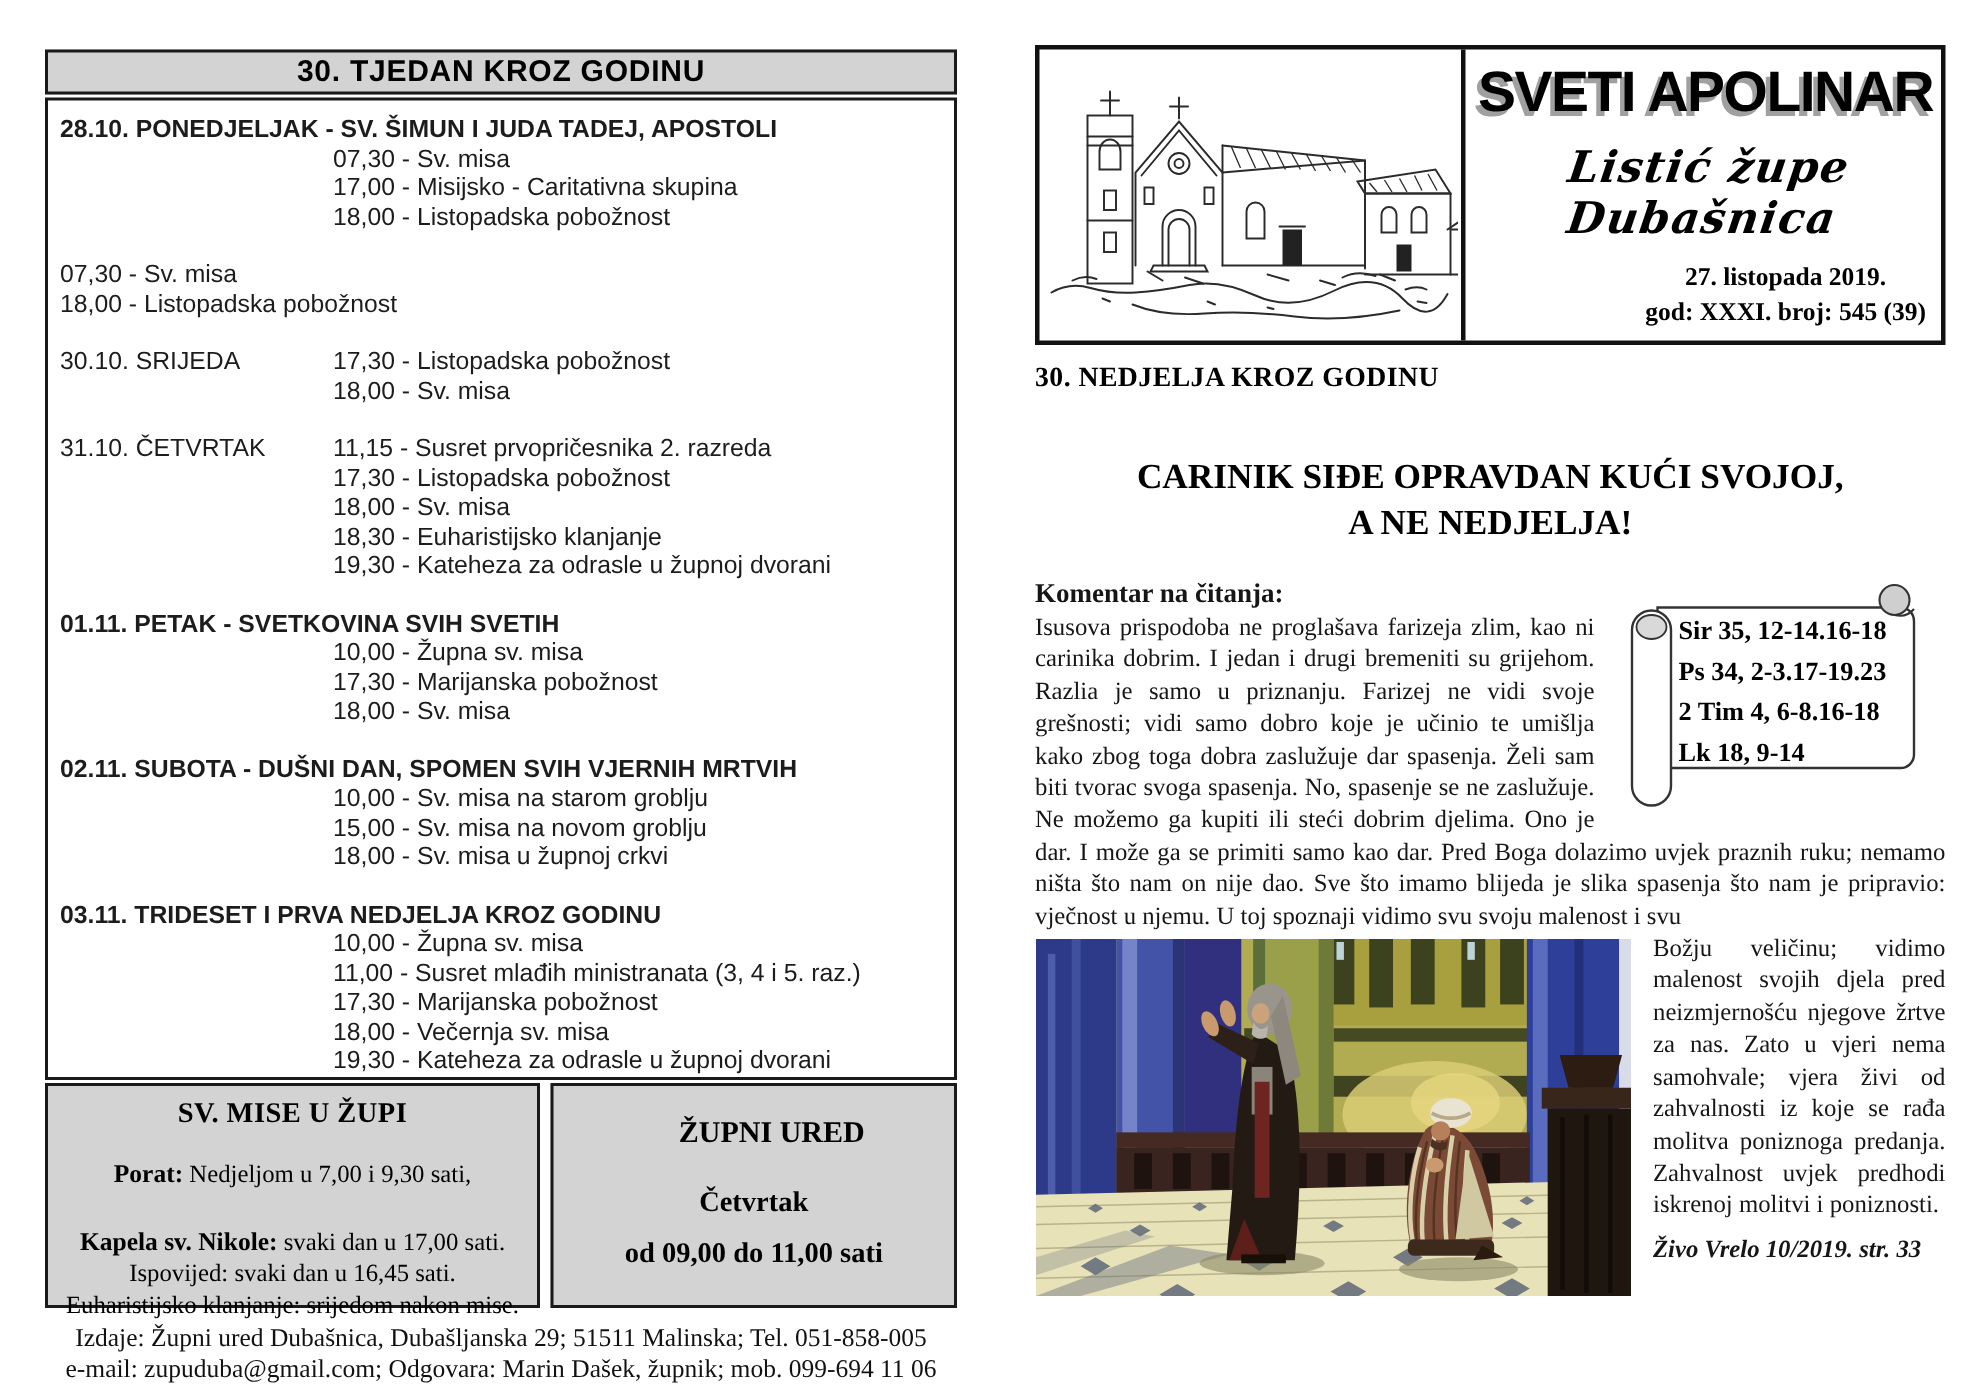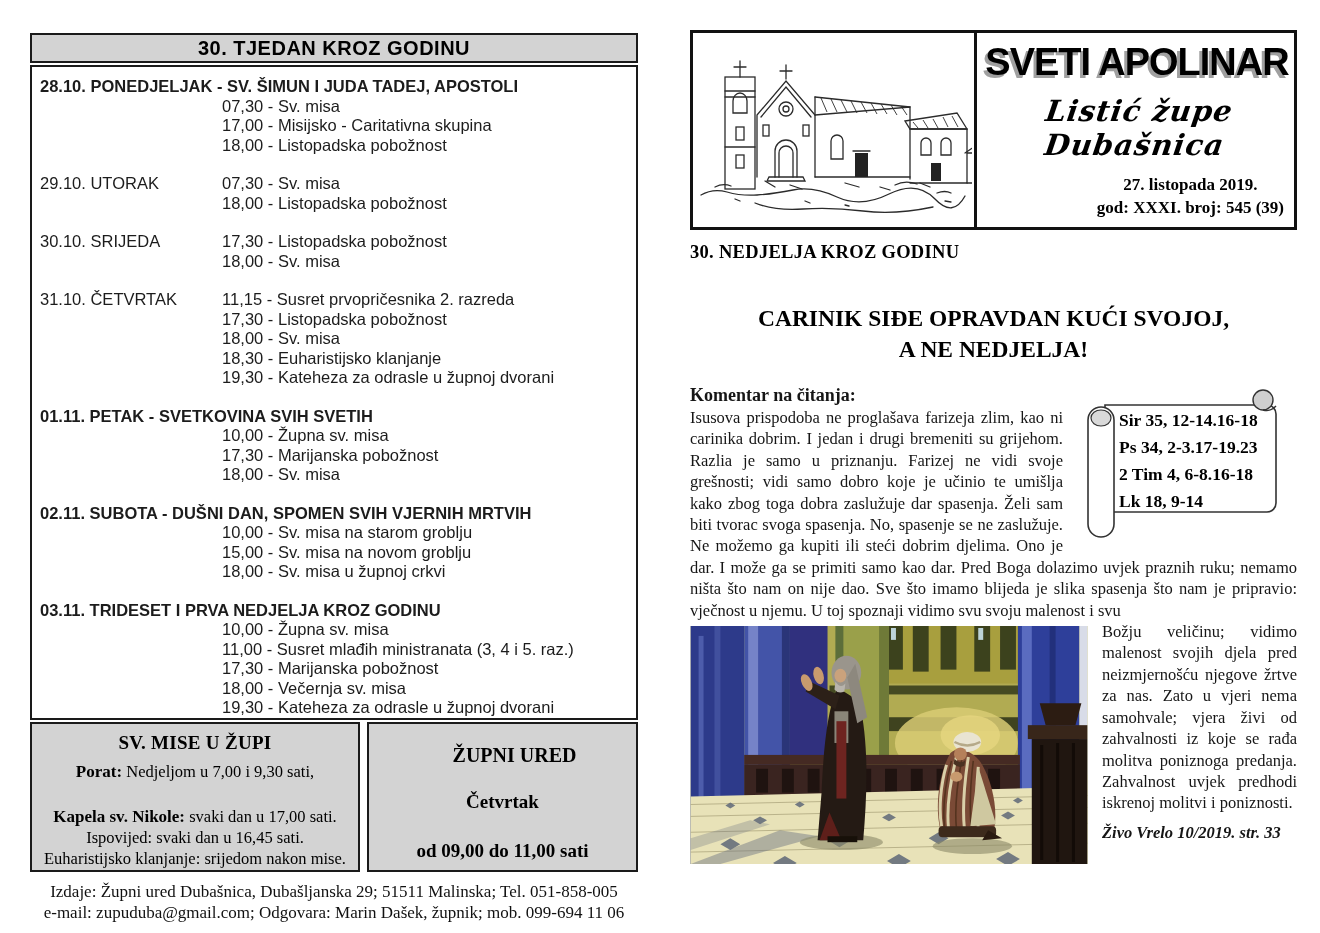--- a/index.html
+++ b/index.html
@@ -22,27 +22,27 @@
   .times-block { margin-left:182px; }
   .row { display:flex; }
   .day-label { width:182px; flex:none; }
   .time-line { white-space:nowrap; }
 
   .boxes-row { display:flex; gap:7px; margin-top:2px; }
   .gray-box { background:#d3d3d3; border:2px solid #1a1a1a; height:150px;
     font-family:"Liberation Serif", serif; text-align:center; color:#000; }
   .mise { width:330px; padding-top:8px; }
   .ured { flex:1; }
-  .gb-title { font-weight:bold; font-size:19px; margin-bottom:7px; letter-spacing:.3px; }
+  .gb-title { font-weight:bold; font-size:19px; margin-bottom:18px; letter-spacing:.3px; }
   .gb-line { font-size:16.5px; line-height:21px; }
   .gb-line b { font-size:17px; }
   .kapela { margin-top:24px; }
   .ured-title { font-weight:bold; font-size:20px; margin-top:20px;padding-left:24px; }
   .ured-day { font-weight:bold; font-size:19px; margin-top:24px; }
-  .ured-hours { font-weight:bold; font-size:19px; margin-top:27px;font-family:Liberation Serif, serif; }
+  .ured-hours { font-weight:bold; font-size:19px; margin-top:12px;font-family:Liberation Serif, serif; }
 
   .issue-footer { margin-top:9px; font-family:"Liberation Serif", serif;
     font-size:17px; line-height:21px; text-align:center; color:#111; }
 
   
   .right-col { position:absolute; left:690px; top:30px; width:607px; }
   .masthead { position:relative; height:200px; border:3px solid #111; background:#fff; }
   .church-area { position:absolute; left:0; top:0; width:284px; height:194px;
     border-right:3px solid #111; padding:2px; }
   .mast-right { position:absolute; left:287px; top:0; right:0; bottom:0; }
@@ -92,21 +92,20 @@
       <div class="entry">
         <div class="e-title">28.10. PONEDJELJAK - SV. ŠIMUN I JUDA TADEJ, APOSTOLI</div>
         <div class="times-block">
           <div class="time-line">07,30 - Sv. misa</div>
           <div class="time-line">17,00 - Misijsko - Caritativna skupina</div>
           <div class="time-line">18,00 - Listopadska pobožnost</div>
         </div>
       </div>
 
       <div class="entry row">
-        <span class="day-label">29.10. UTORAK</span>
         <div>
           <div class="time-line">07,30 - Sv. misa</div>
           <div class="time-line">18,00 - Listopadska pobožnost</div>
         </div>
       </div>
 
       <div class="entry row">
         <span class="day-label">30.10. SRIJEDA</span>
         <div>
           <div class="time-line">17,30 - Listopadska pobožnost</div>

